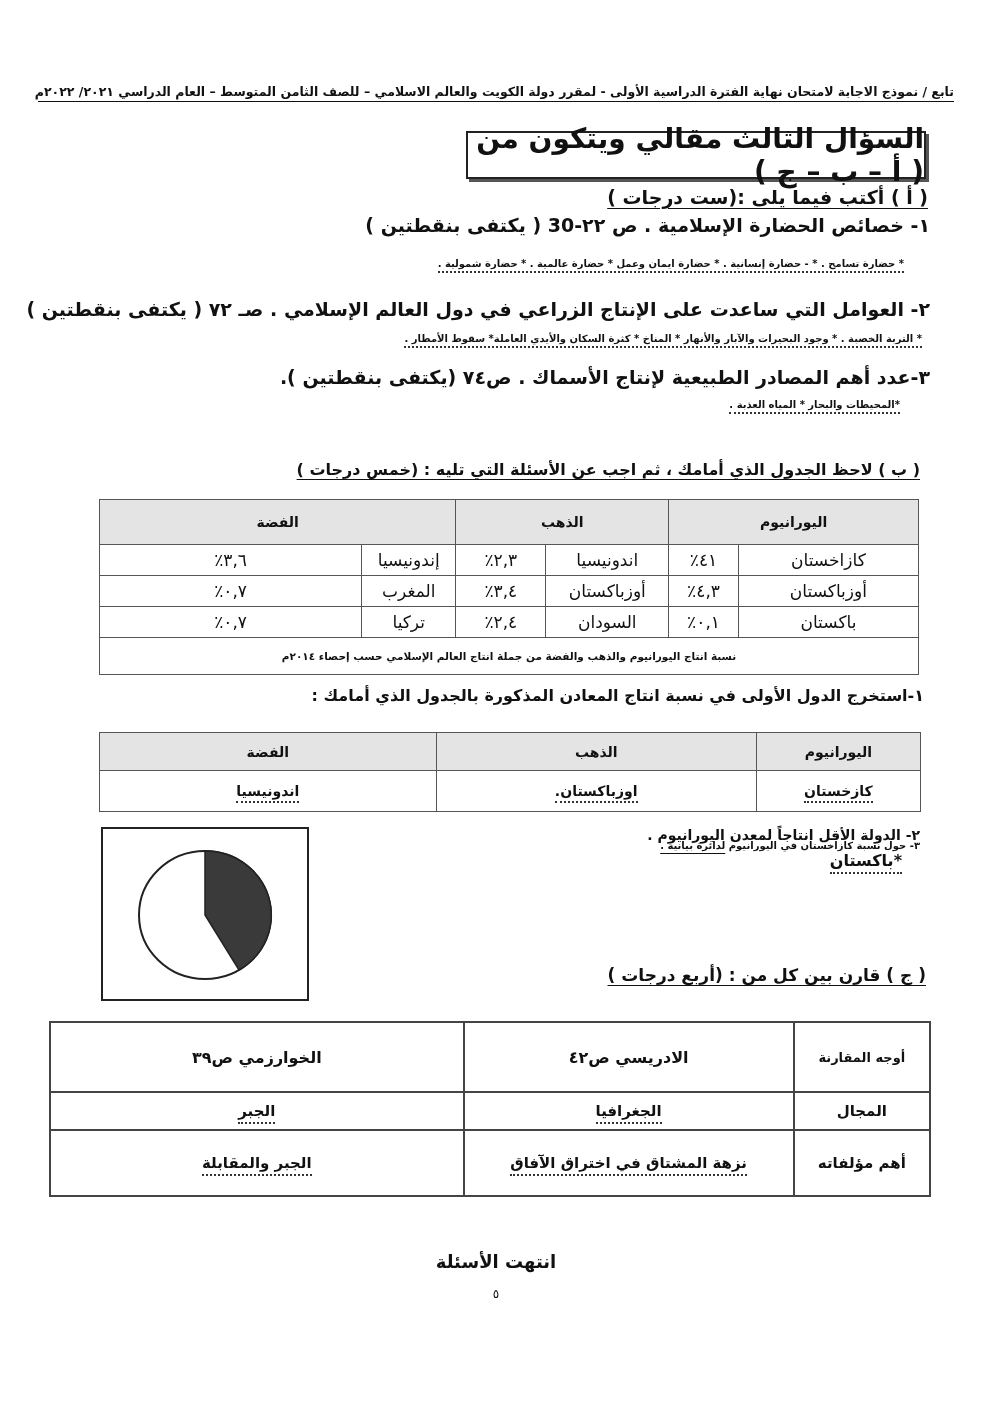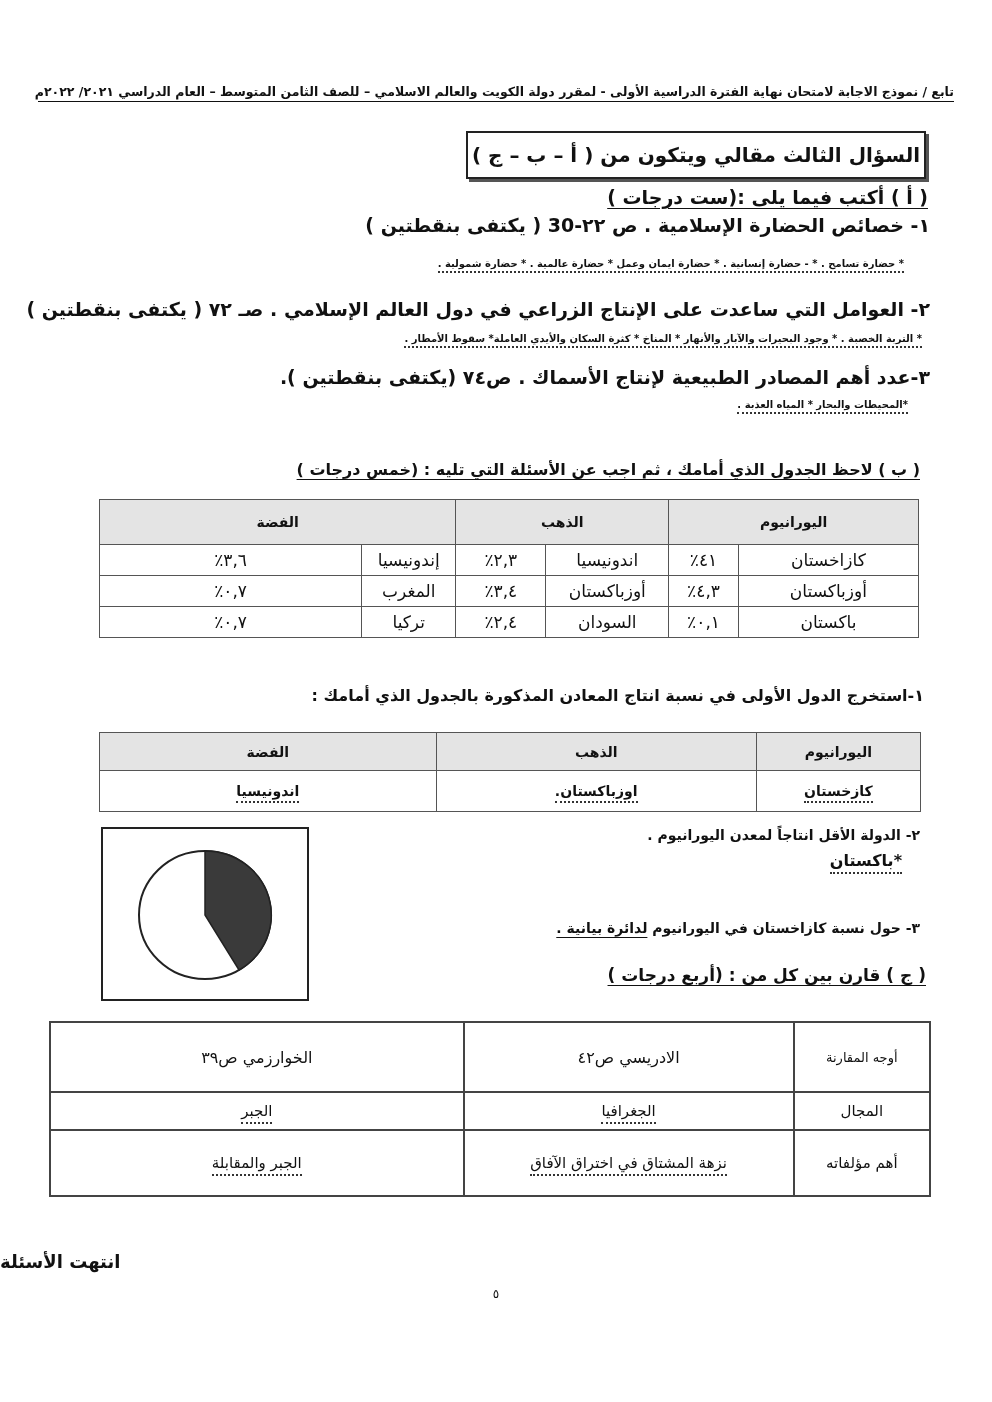--- a/index.html
+++ b/index.html
@@ -10,46 +10,46 @@
   }
   .abs { position: absolute; }
   .header-line {
     top: 84px; left: 38px; width: 916px;
     font-size: 12.5px; font-weight: bold; text-align: right;
     border-bottom: 1.5px solid #111; padding-bottom: 2px; white-space: nowrap;
   }
   .q-box {
     top: 131px; left: 466px; width: 456px; height: 44px;
     border: 2px solid #222; box-shadow: 3px 3px 0 #555;
-    font-size: 20px; font-weight: bold;
+    font-size: 28px; font-weight: bold;
     display: flex; align-items: center; justify-content: center;
   }
   .line { right: 62px; font-weight: bold; white-space: nowrap; }
   .under { text-decoration: underline; text-underline-offset: 4px; }
   .dotted { border-bottom: 2px dotted #333; padding-bottom: 2px; }
   .ans { font-size: 10px; font-weight: bold; }
   .big { font-size: 19px; }
   .med { font-size: 16px; }
 
   table { border-collapse: collapse; }
   .t1 { top: 499px; left: 99px; width: 820px; font-size: 17px; }
   .t1 td, .t1 th { border: 1px solid #555; text-align: center; height: 30px; padding: 0; }
   .t1 th { background: #e4e4e4; height: 44px; font-size: 14px; font-weight: bold; }
   .t1 .cap { font-size: 10.5px; font-weight: bold; height: 36px; }
   .t2 { top: 732px; left: 99px; width: 822px; font-size: 14px; }
   .t2 td, .t2 th { border: 1px solid #555; text-align: center; padding: 0; }
   .t2 th { background: #e4e4e4; height: 37px; font-weight: bold; }
   .t2 td { height: 40px; font-weight: bold; }
   .t3 { top: 1021px; left: 49px; width: 882px; font-size: 15px; }
-  .t3 td { border: 2px solid #444; text-align: center; font-weight: normal; padding: 0; }
+  .t3 td { border: 2px solid #444; text-align: center; font-weight: bold; padding: 0; }
   .pie-box {
     top: 827px; left: 101px; width: 204px; height: 170px;
     border: 2px solid #222; background: #fff;
   }
-  .end-text { top: 1251px; left: 0; width: 992px; text-align: left; font-size: 18px; font-weight: bold; }
+  .end-text { top: 1251px; left: 0; width: 992px; text-align: center; font-size: 18px; font-weight: bold; }
   .page-num { top: 1287px; left: 0; width: 992px; text-align: center; font-size: 12px; }
 </style>
 </head>
 <body>
 
 <div class="abs header-line">تابع / نموذج الاجابة لامتحان نهاية الفترة الدراسية الأولى - لمقرر دولة الكويت والعالم الاسلامي – للصف الثامن المتوسط – العام الدراسي ٢٠٢١/ ٢٠٢٢م</div>
 
 <div class="abs q-box">
   <span>السؤال الثالث مقالي ويتكون من ( أ – ب – ج )</span>
 </div>
@@ -59,21 +59,21 @@
 </div>
 <div class="abs line big" style="top:214px;">١- خصائص الحضارة الإسلامية . ص ٢٢-30 ( يكتفى بنقطتين )</div>
 <div class="abs line ans" style="top:258px; right:88px;">
   <span class="dotted">* حضارة تسامح . * - حضارة إنسانية . * حضارة ايمان وعمل * حضارة عالمية . * حضارة شمولية .</span>
 </div>
 <div class="abs line big" style="top:298px;">٢- العوامل التي ساعدت على الإنتاج الزراعي في دول العالم الإسلامي . صـ ٧٢ ( يكتفى بنقطتين )</div>
 <div class="abs line ans" style="top:333px; right:70px;">
   <span class="dotted">* التربة الخصبة . * وجود البحيرات والآبار والأنهار * المناخ  * كثرة السكان والأيدي العاملة* سقوط الأمطار .</span>
 </div>
 <div class="abs line big" style="top:366px;">٣-عدد أهم المصادر الطبيعية لإنتاج الأسماك . ص٧٤ (يكتفى بنقطتين ).</div>
-<div class="abs line ans" style="top:399px; right:84px;text-align:right;">
+<div class="abs line ans" style="top:399px; right:92px;text-align:right;">
   <span class="dotted">*المحيطات والبحار * المياه العذبة .</span>
 </div>
 
 <div class="abs line med" style="top:460px; right:72px;margin-left:47px;">
   <span class="under">( ب ) لاحظ الجدول الذي أمامك ، ثم اجب عن الأسئلة التي تليه  : (خمس درجات )</span>
 </div>
 
 <table class="abs t1">
   <tbody>
       <tr>
@@ -98,20 +98,23 @@
     <td>٠,٧٪</td>
   </tr>
   <tr>
     <td>باكستان</td>
     <td>٠,١٪</td>
     <td>السودان</td>
     <td>٢,٤٪</td>
     <td>تركيا</td>
     <td>٠,٧٪</td>
   </tr>
+  <tr>
+    <td colspan="6" class="cap">نسبة انتاج اليورانيوم والذهب والفضة من جملة انتاج العالم الإسلامي حسب إحصاء ٢٠١٤م</td>
+  </tr>
 </tbody>
   </table>
 
 <div class="abs line med" style="top:686px; right:68px;">١-استخرج الدول الأولى في نسبة انتاج المعادن المذكورة بالجدول الذي أمامك :</div>
 
 <table class="abs t2">
   <tbody>
       <tr>
     <th style="width:20%">اليورانيوم</th>
     <th style="width:39%">الذهب</th>
@@ -122,21 +125,21 @@
     <td><span class="dotted">اوزباكستان.</span></td>
     <td><span class="dotted">اندونيسيا</span></td>
   </tr>
 </tbody>
   </table>
 
 <div class="abs line" style="top:827px; right:72px; font-size:14px;">٢- الدولة الأقل انتاجاً لمعدن اليورانيوم .</div>
 <div class="abs line" style="top:851px; right:90px; font-size:16px;">
   <span class="dotted">*باكستان</span>
 </div>
-<div class="abs line" style="top:920px; right:72px; font-size:14px;">
+<div class="abs line" style="top:840px; right:72px; font-size:10px;">
   <span>٣- حول نسبة كازاخستان في اليورانيوم </span><span class="under">لدائرة بيانية .</span>
 </div>
 
 <div class="abs pie-box">
   <svg width="204" height="170" viewBox="0 0 204 170">
     <ellipse cx="102" cy="86" rx="66" ry="64" fill="#ffffff" stroke="#222" stroke-width="2"></ellipse>
     <path d="M102 86 L102 22 A66 64 0 0 1 136 141 Z" fill="#3a3a3a" stroke="#222" stroke-width="1.5"></path>
   </svg>
 </div>
 

